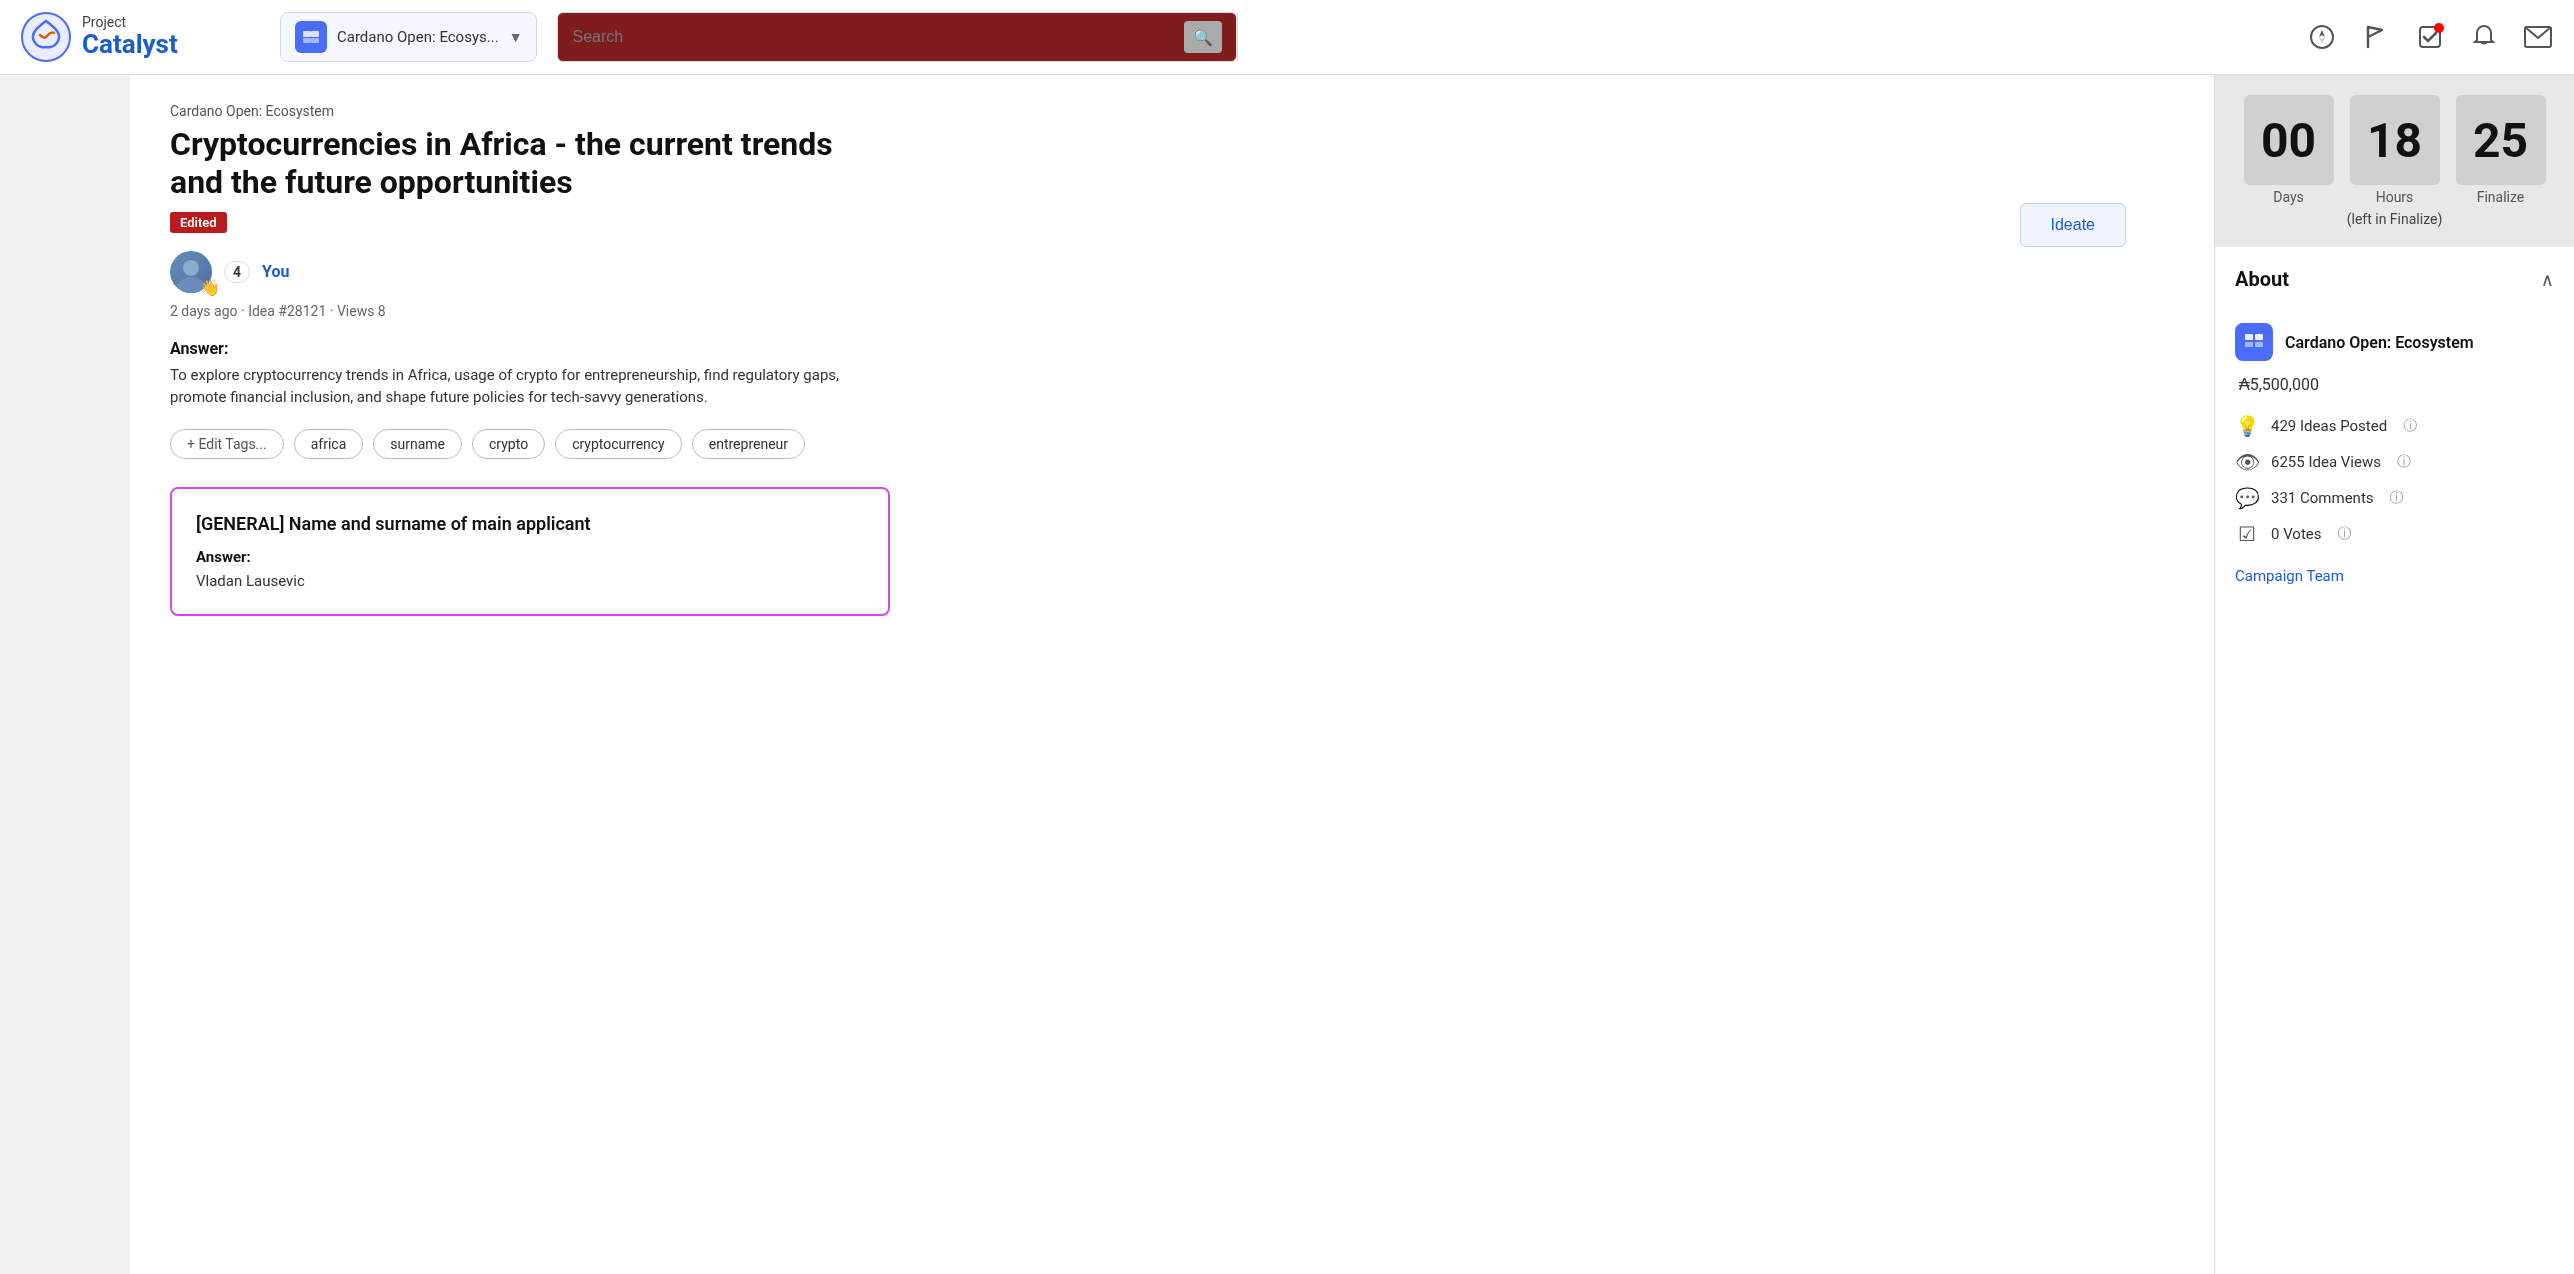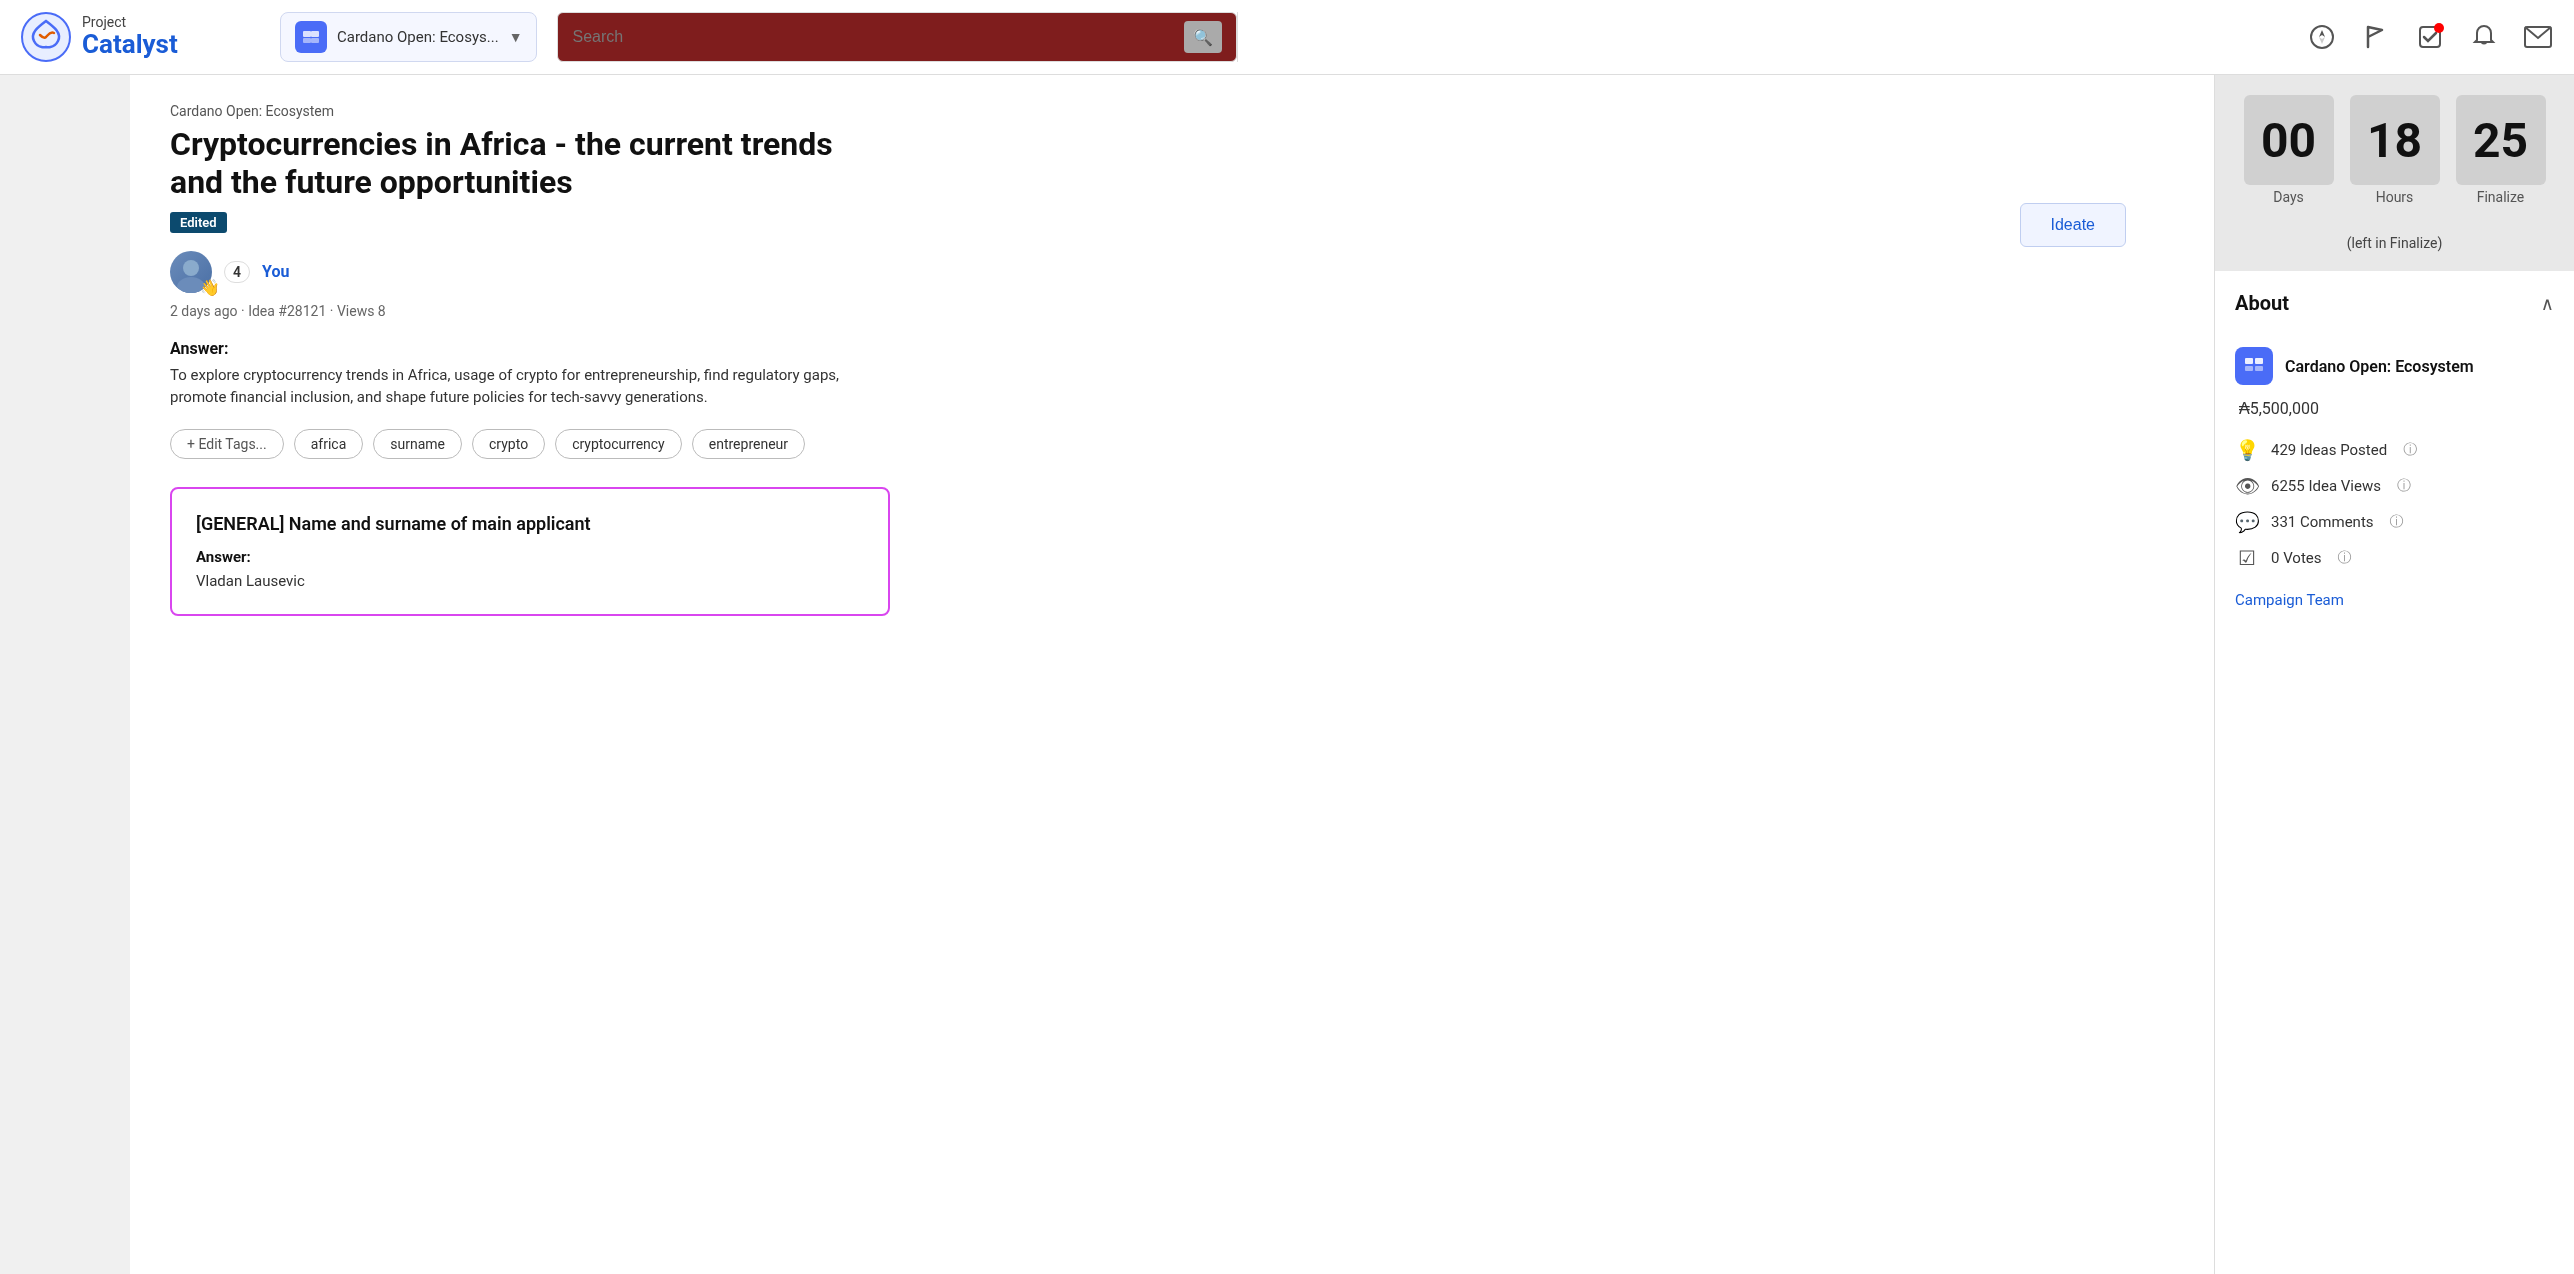--- a/index.html
+++ b/index.html
@@ -171,21 +171,21 @@
     .idea-title {
       font-size: 32px;
       font-weight: 700;
       color: #111;
       line-height: 1.2;
       margin-bottom: 10px;
       max-width: 700px;
     }
     .edited-badge {
       display: inline-block;
-      background: #0c4a6e;
+      background: #b91c1c;
       color: #fff;
       font-size: 13px;
       font-weight: 600;
       padding: 3px 10px;
       border-radius: 3px;
       margin-bottom: 18px;
     }
     .author-row {
       display: flex;
       align-items: center;
@@ -307,21 +307,21 @@
     .countdown-box {
       background: #e8e8e8;
       padding: 20px;
       display: flex;
       flex-direction: column;
       align-items: center;
     }
     .countdown-digits {
       display: flex;
       gap: 16px;
-      margin-bottom: 24px;
+      margin-bottom: 0;
     }
     .countdown-unit {
       display: flex;
       flex-direction: column;
       align-items: center;
     }
     .countdown-number {
       background: #d0d0d0;
       border-radius: 6px;
       width: 90px;

